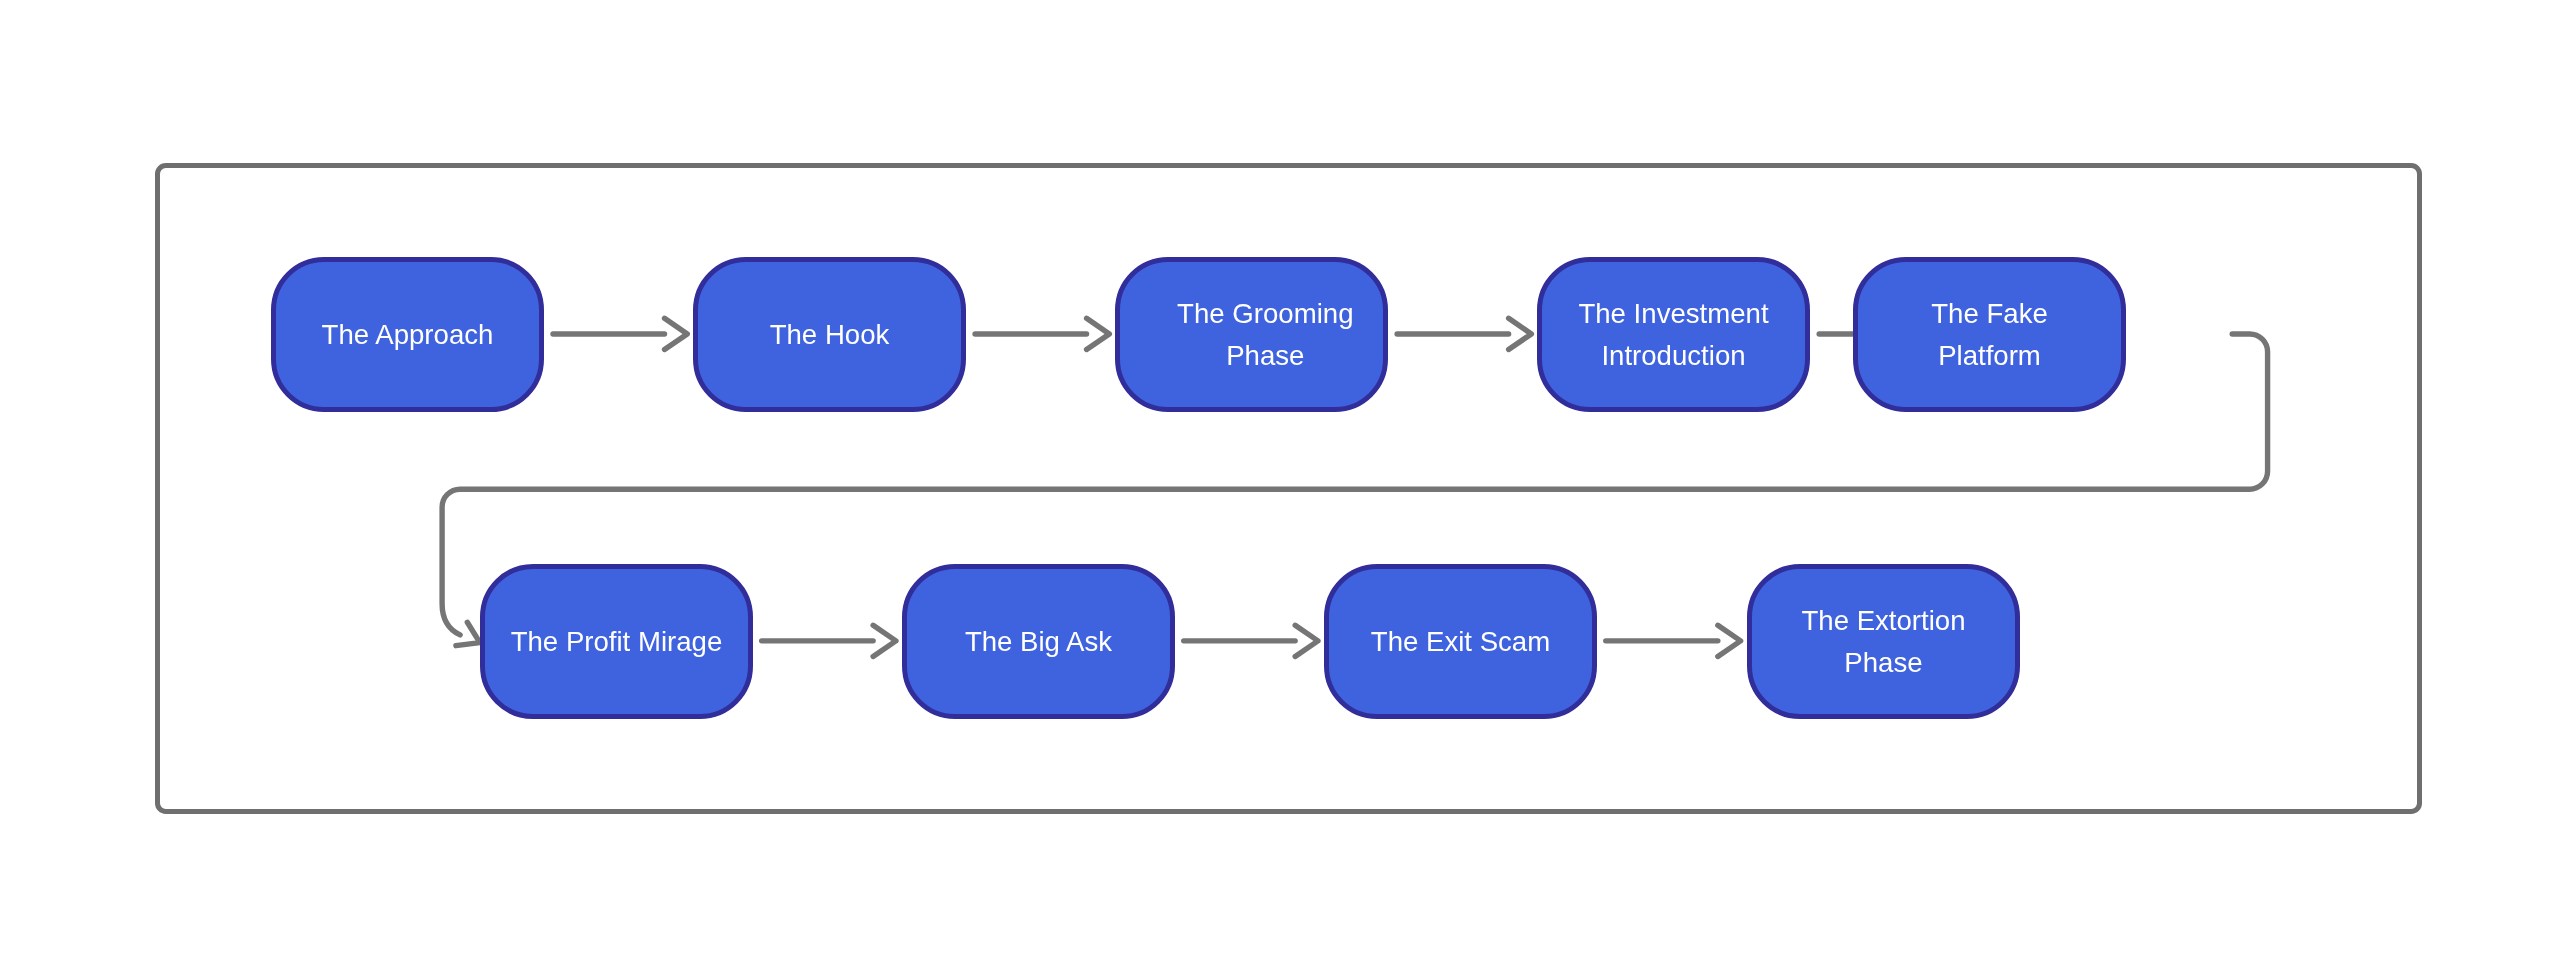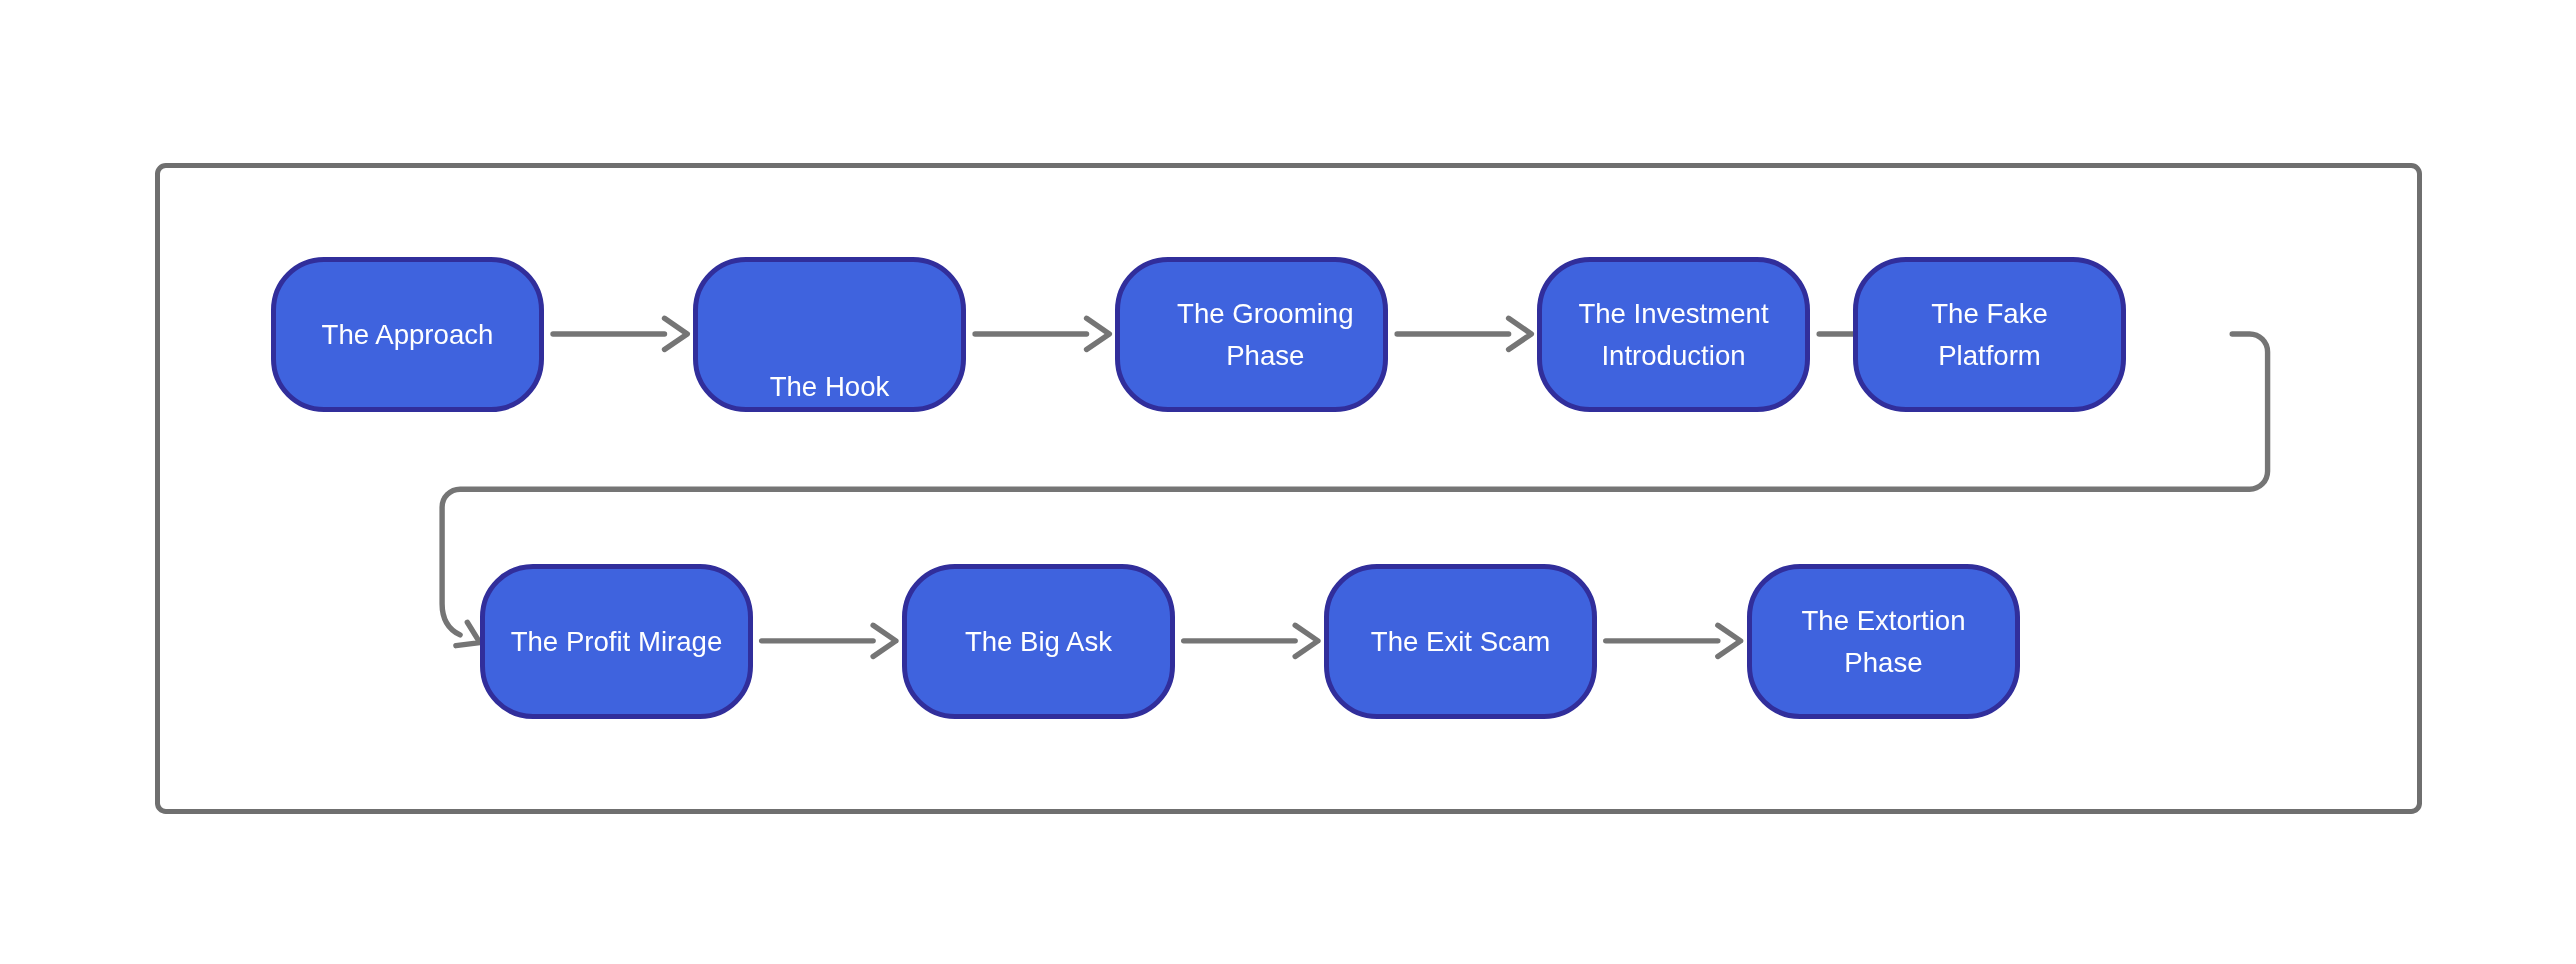--- a/index.html
+++ b/index.html
@@ -58,21 +58,21 @@
     text-align: center;
     color: var(--node-text, #ffffff);
     font-size: 27.6px;
     line-height: 1.5;
     white-space: pre-line;
     padding: 0 8.4px;
   }
   .r1 { top: 251px; }
   .r2 { top: 558px; }
   .n1 { left: 271px; }
-  .n2 { left: 693px; align-items: flex-end; }
+  .n2 { left: 693px; }
   .n3 { left: 1115px; padding-left: 36px; }
   .n4 { left: 1537px; text-align: center; }
   .n5 { left: 1853px; }
   .m1 { left: 480px; }
   .m2 { left: 902px; justify-content: center; }
   .m3 { left: 1324px; text-align: right; }
   .m4 { left: 1747px; justify-content: center; }
 </style>
 </head>
 <body style="background: rgb(255, 255, 255);">

